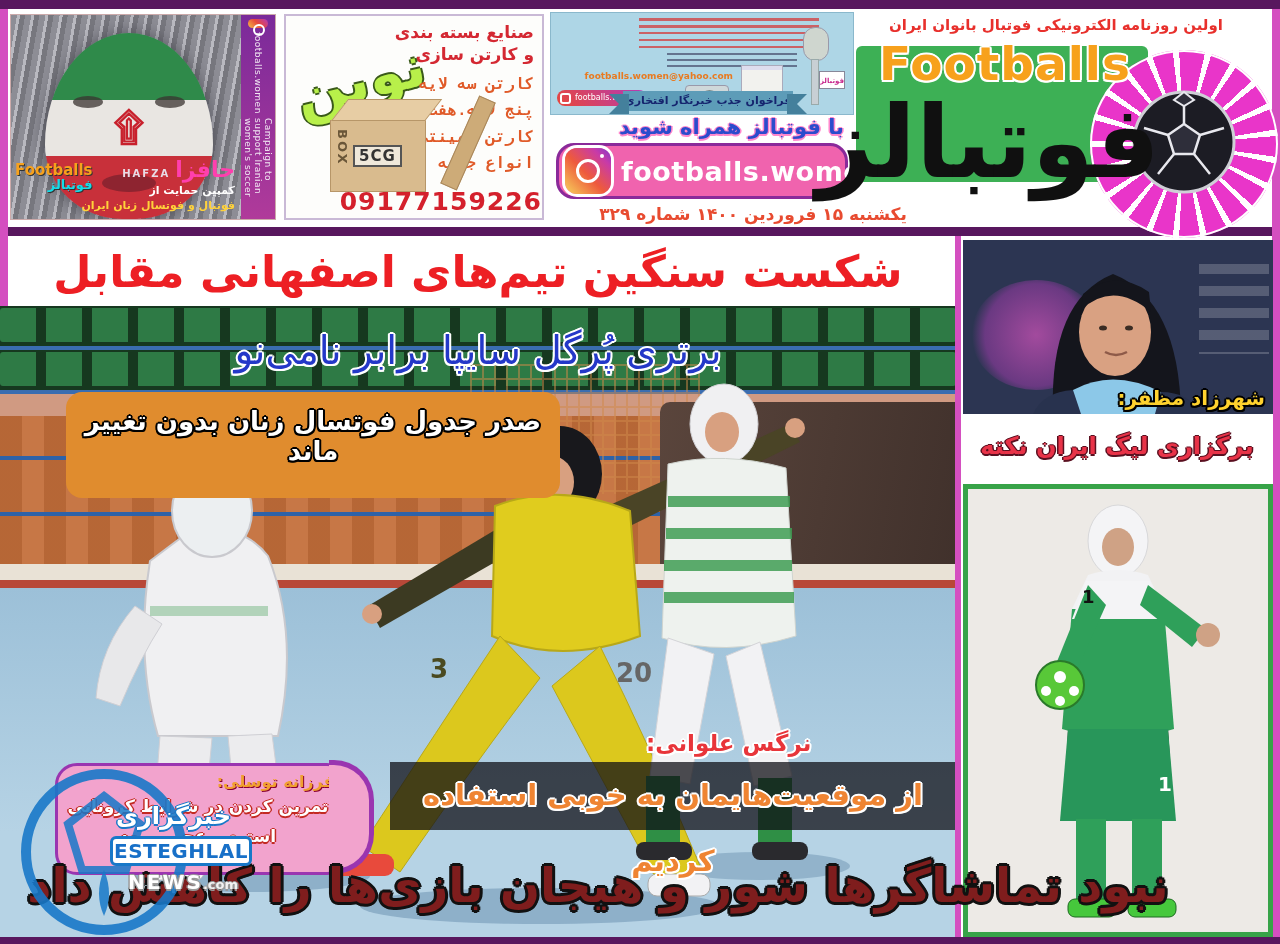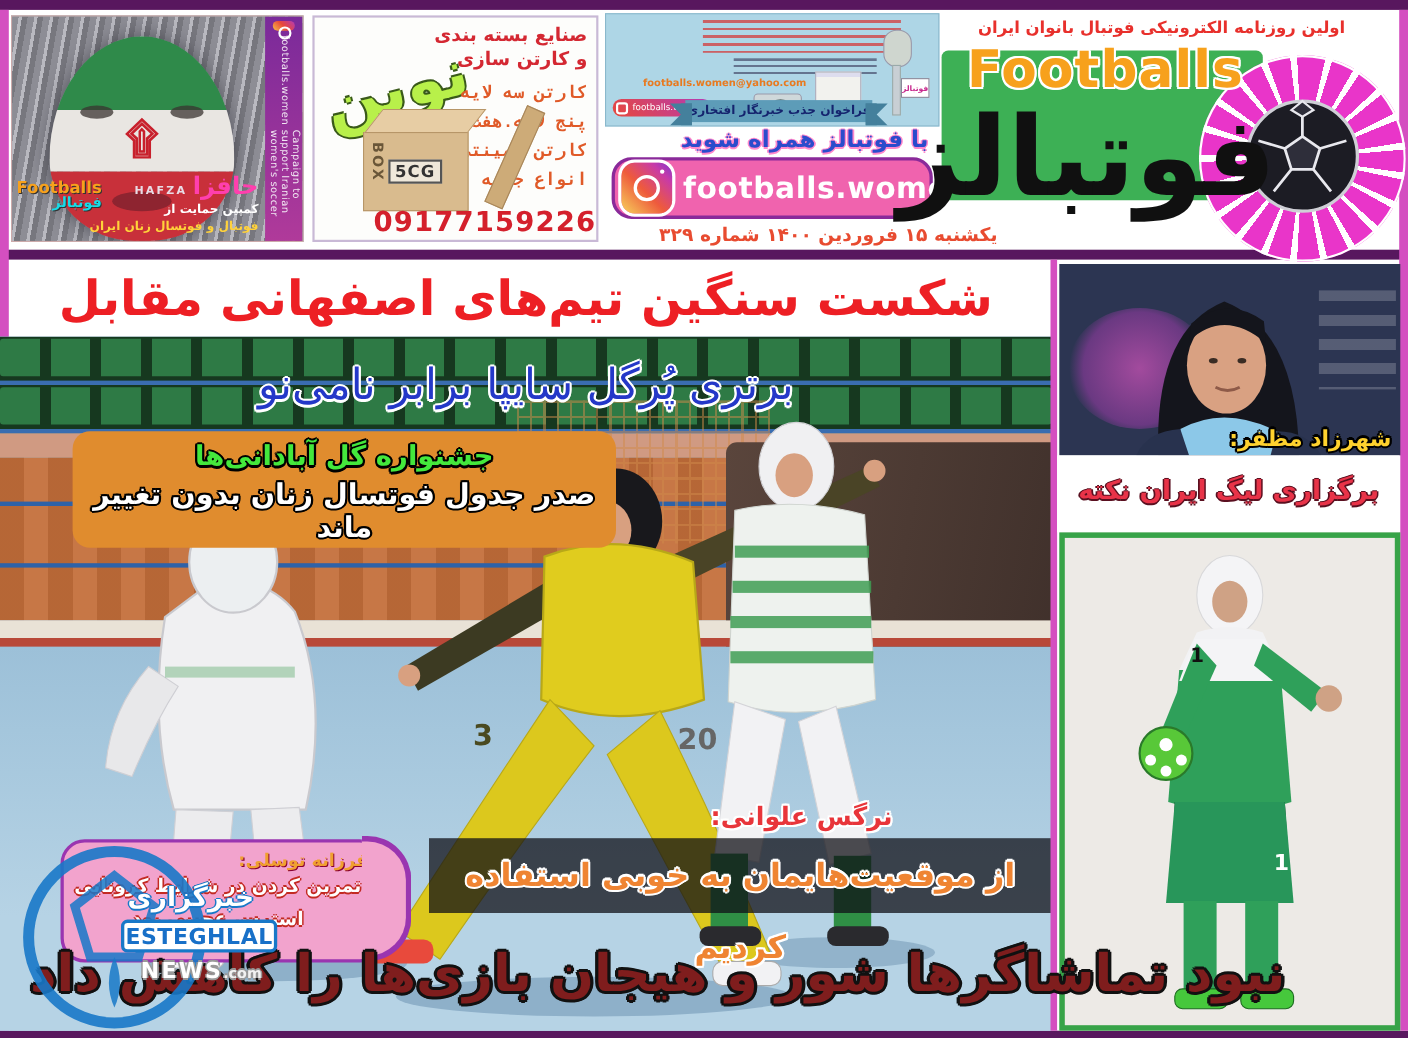--- a/index.html
+++ b/index.html
@@ -319,21 +319,20 @@
       <path d="M668 332 L650 470 L690 478 L714 348 Z" fill="#f2f2f4" stroke="#d4d4d8"></path>
       <path d="M760 336 L792 470 L754 480 L726 350 Z" fill="#f2f2f4" stroke="#d4d4d8"></path>
       <rect x="646" y="470" width="34" height="70" fill="#2f8f45"></rect>
       <rect x="758" y="472" width="34" height="68" fill="#2f8f45"></rect>
       <rect x="636" y="536" width="56" height="18" rx="8" fill="#2a2a2e"></rect>
       <rect x="752" y="536" width="56" height="18" rx="8" fill="#2a2a2e"></rect>
     </svg>
 
     <div class="subblue rtl ow">برتری پُرگل سایپا برابر نامی‌نو</div>
     <div class="obox">
-      <div class="l1 rtl ob">جشنواره گل آبادانی‌ها</div>
       <div class="l2 rtl ob">صدر جدول فوتسال زنان بدون تغییر ماند</div>
     </div>
     <div class="narges rtl ow">نرگس علوانی:</div>
     <div class="qstrip">
       <div class="qt rtl ow">از موقعیت‌هایمان به خوبی استفاده کردیم</div>
     </div>
     <span class="jnum rtl" style="left:430px;top:348px;color:#4a4a20;font-size:26px">3</span>
     <span class="jnum" style="left:616px;top:352px;color:#666;font-size:26px">20</span>
   </div>
 

